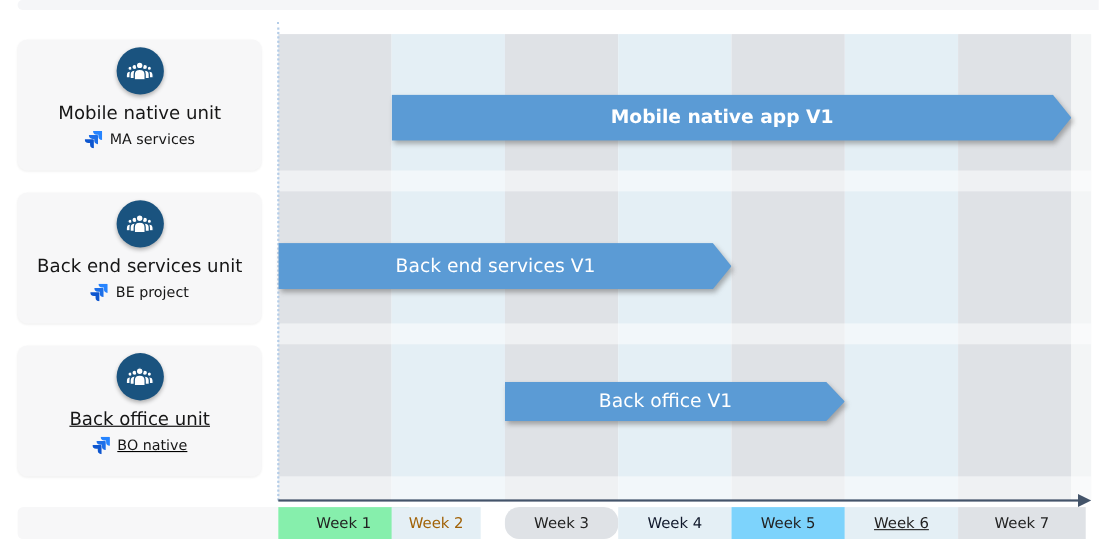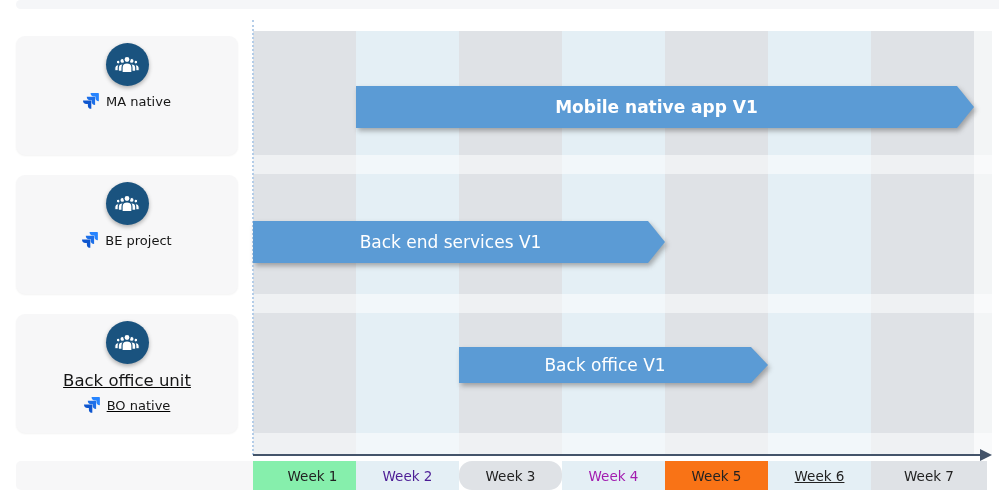--- a/index.html
+++ b/index.html
@@ -62,47 +62,49 @@
         <circle cx="39" cy="19" r="3.4"></circle>
         <path d="M39 23.5c-4 0-6 2.6-6 6.2V34h12v-4.3c0-3.6-2-6.2-6-6.2z"></path>
         <circle cx="16" cy="17" r="4.2"></circle>
         <path d="M16 22c-4.6 0-7 2.9-7 6.8V35h14v-6.2c0-3.9-2.4-6.8-7-6.8z"></path>
         <circle cx="32" cy="17" r="4.2"></circle>
         <path d="M32 22c-4.6 0-7 2.9-7 6.8V35h14v-6.2c0-3.9-2.4-6.8-7-6.8z"></path>
         <circle cx="24" cy="14.5" r="5.2"></circle>
         <path d="M24 20.5c-5.4 0-8.5 3.4-8.5 8V37h17v-8.5c0-4.6-3.1-8-8.5-8z"></path>
       </svg>
     </div>
+    <div class="team-name">Mobile native unit</div>
     <div class="team-project">
       <span class="jira">
         <svg width="16" height="16" viewBox="0 0 24.2 24.2" aria-hidden="true">
           <path d="M23.013 0H11.455a5.215 5.215 0 0 0 5.215 5.215h2.129v2.057a5.218 5.218 0 0 0 5.215 5.214V1.005A1.005 1.005 0 0 0 23.013 0z" fill="#2684FF"></path>
           <path d="M17.29 5.756H5.736a5.215 5.215 0 0 0 5.215 5.214h2.129v2.058a5.218 5.218 0 0 0 5.215 5.214V6.761a1.005 1.005 0 0 0-1.005-1.005z" fill="#1D6FE8"></path>
           <path d="M11.571 11.513H.013a5.215 5.215 0 0 0 5.215 5.214h2.129v2.057A5.218 5.218 0 0 0 12.576 24V12.518a1.005 1.005 0 0 0-1.005-1.005z" fill="#0E56CF"></path>
         </svg>
       </span>
-      <span>MA native</span>
+      <span>MA services</span>
     </div>
   </div>
 
   <div class="panel" style="top: 175px;">
     <div class="team-avatar">
       <svg width="28" height="28" viewBox="0 0 48 48" aria-hidden="true">
         <circle cx="9" cy="19" r="3.4"></circle>
         <path d="M9 23.5c-4 0-6 2.6-6 6.2V34h12v-4.3c0-3.6-2-6.2-6-6.2z"></path>
         <circle cx="39" cy="19" r="3.4"></circle>
         <path d="M39 23.5c-4 0-6 2.6-6 6.2V34h12v-4.3c0-3.6-2-6.2-6-6.2z"></path>
         <circle cx="16" cy="17" r="4.2"></circle>
         <path d="M16 22c-4.6 0-7 2.9-7 6.8V35h14v-6.2c0-3.9-2.4-6.8-7-6.8z"></path>
         <circle cx="32" cy="17" r="4.2"></circle>
         <path d="M32 22c-4.6 0-7 2.9-7 6.8V35h14v-6.2c0-3.9-2.4-6.8-7-6.8z"></path>
         <circle cx="24" cy="14.5" r="5.2"></circle>
         <path d="M24 20.5c-5.4 0-8.5 3.4-8.5 8V37h17v-8.5c0-4.6-3.1-8-8.5-8z"></path>
       </svg>
     </div>
+    <div class="team-name">Back end services unit</div>
     <div class="team-project">
       <span class="jira">
         <svg width="16" height="16" viewBox="0 0 24.2 24.2" aria-hidden="true">
           <path d="M23.013 0H11.455a5.215 5.215 0 0 0 5.215 5.215h2.129v2.057a5.218 5.218 0 0 0 5.215 5.214V1.005A1.005 1.005 0 0 0 23.013 0z" fill="#2684FF"></path>
           <path d="M17.29 5.756H5.736a5.215 5.215 0 0 0 5.215 5.214h2.129v2.058a5.218 5.218 0 0 0 5.215 5.214V6.761a1.005 1.005 0 0 0-1.005-1.005z" fill="#1D6FE8"></path>
           <path d="M11.571 11.513H.013a5.215 5.215 0 0 0 5.215 5.214h2.129v2.057A5.218 5.218 0 0 0 12.576 24V12.518a1.005 1.005 0 0 0-1.005-1.005z" fill="#0E56CF"></path>
         </svg>
       </span>
       <span>BE project</span>
     </div>
@@ -153,20 +155,20 @@
     <div class="bar-shape">
       <span class="bar-label">Back office V1</span>
     </div>
   </div>
 </div>
   <div class="axis"></div>
   <div class="axis-arrow"></div>
   <div class="footer-left"></div>
   <div id="footer-cells">
       <div class="footer-cell" style="left: 253px; width: 119px; background: #86efac; color: rgb(34, 34, 34);">Week 1</div>
-      <div class="footer-cell" style="left: 356px; width: 103px; background: rgb(228, 239, 245); color: #4c1d95;">Week 2</div>
+      <div class="footer-cell" style="left: 356px; width: 81px; background: rgb(228, 239, 245); color: #a16207;">Week 2</div>
       <div class="footer-cell" style="left: 459px; width: 103px; background: rgb(223, 226, 230); color: rgb(34, 34, 34); border-radius: 13px;">Week 3</div>
-      <div class="footer-cell" style="left: 562px; width: 103px; background: rgb(228, 239, 245); color: #a21caf;">Week 4</div>
-      <div class="footer-cell" style="left: 665px; width: 103px; background: #f97316; color: rgb(34, 34, 34);">Week 5</div>
+      <div class="footer-cell" style="left: 562px; width: 103px; background: rgb(228, 239, 245); color: #0f172a;">Week 4</div>
+      <div class="footer-cell" style="left: 665px; width: 103px; background: #7dd3fc; color: rgb(34, 34, 34);">Week 5</div>
       <div class="footer-cell" style="left: 768px; width: 103px; background: rgb(228, 239, 245); color: rgb(34, 34, 34); text-decoration: underline;">Week 6</div>
       <div class="footer-cell" style="left: 871px; width: 116px; background: rgb(223, 226, 230); color: rgb(34, 34, 34);">Week 7</div>
     </div>
 </div>
 
 </body></html>

